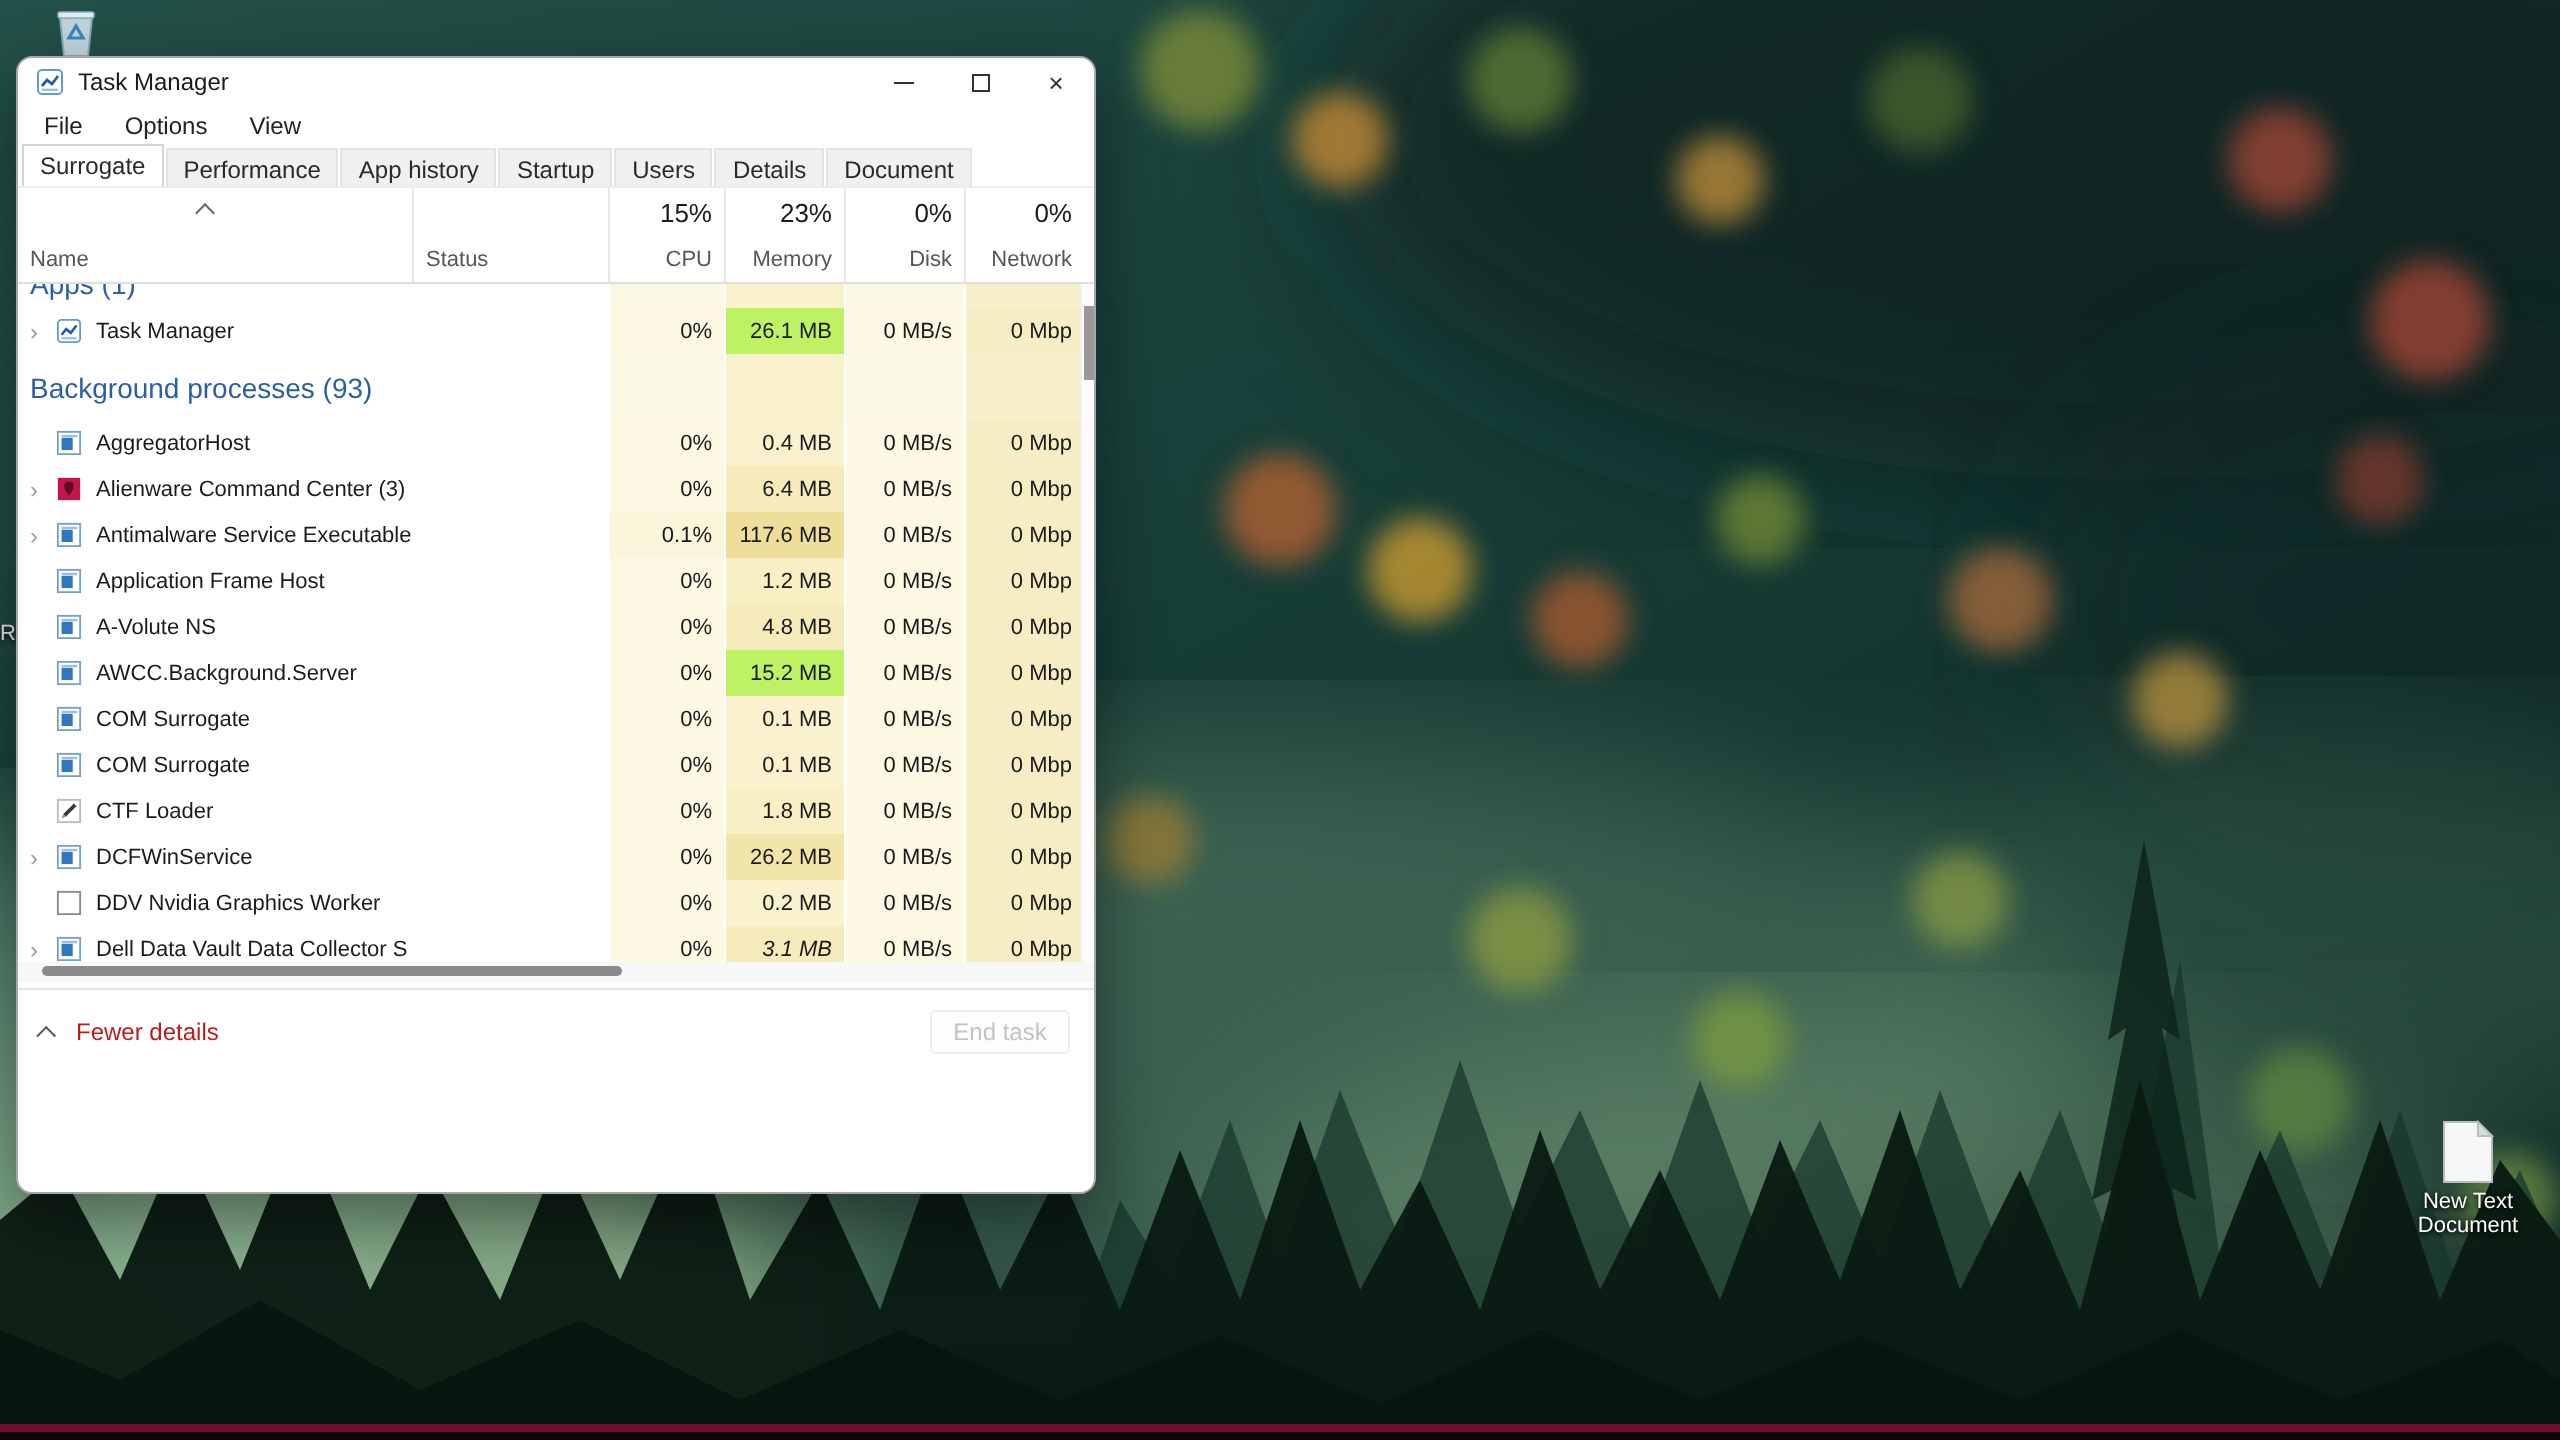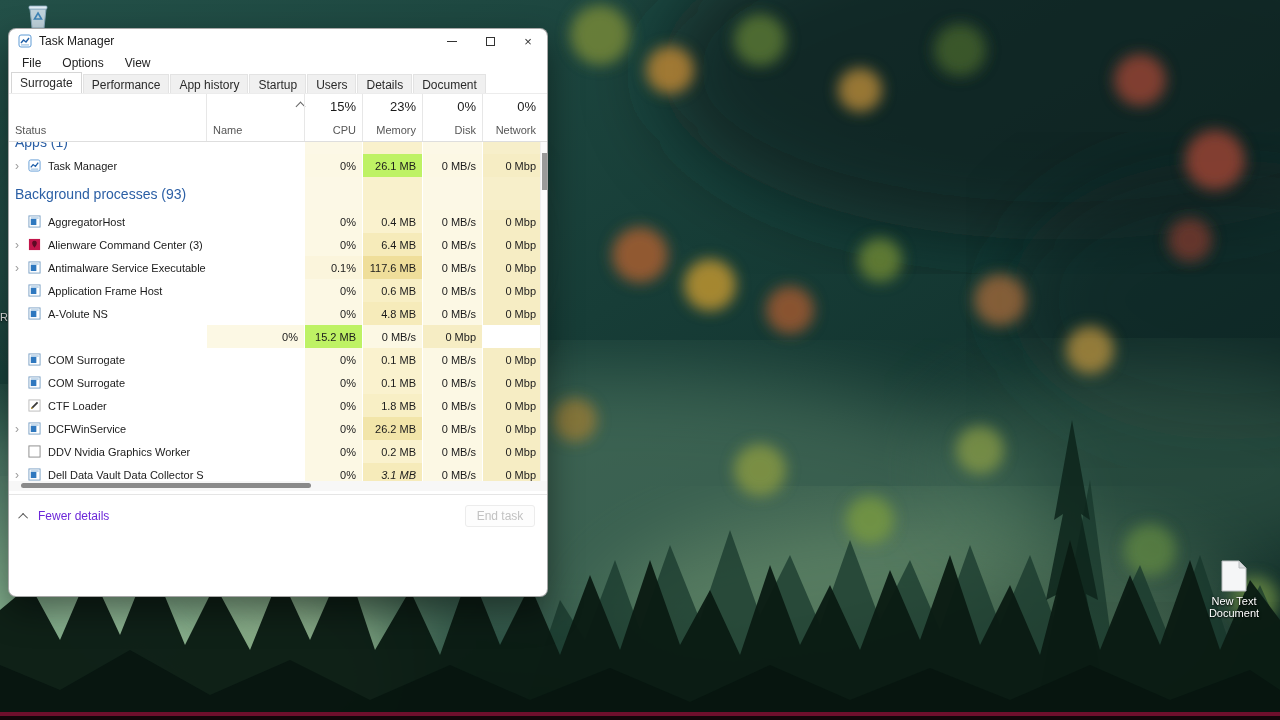--- a/index.html
+++ b/index.html
@@ -77,21 +77,21 @@
   
   .vscroll { position:absolute; right:0; top:0; width:7px; height:100%; background:#fbfbfb; border-left:1px solid #f0f0f0; }
   .vscroll .thumb { position:absolute; left:1px; width:5px; top:11px; height:37px; background:#9a9a9a; }
 
   
   .hscroll { height:10px; background:#f7f7f7; position:relative; }
   .hscroll .thumb { position:absolute; left:12px; top:2px; width:290px; height:5px; background:#8a8a8a; border-radius:3px; }
 
   
   .footer { height:43px; border-top:1px solid #e5e5e5; margin-top:3px; display:flex; align-items:center; padding:0 12px; }
-  .details-toggle { display:flex; align-items:center; gap:10px; color:#6d28d9; font-size:12px; cursor:default; }
+  .details-toggle { display:flex; align-items:center; gap:10px; color:#b91c1c; font-size:12px; cursor:default; }
   .chev-up { width:7px; height:7px; border-left:1.4px solid #555; border-top:1.4px solid #555;
              transform:rotate(45deg) translateY(2px); display:inline-block; }
   .end-task-btn { margin-left:auto; width:70px; height:22px; background:#fdfdfd; border:1px solid #ececec;
                   border-radius:3px; color:#c2c2c2; font-size:12px; font-family:"Liberation Sans",sans-serif; }
 </style>
 </head>
 <body>
 
 <div id="desktop">
 
@@ -213,25 +213,25 @@
     <span class="tab">Performance</span>
     <span class="tab">App history</span>
     <span class="tab">Startup</span>
     <span class="tab">Users</span>
     <span class="tab">Details</span>
     <span class="tab">Document</span>
   </div>
 
   <div class="col-header">
     <div class="col-cell">
-      <span class="hdr-label">Status</span>
-    </div>
-    <div class="col-cell">
       <span class="sort-caret"></span>
       <span class="hdr-label">Name</span>
+    </div>
+    <div class="col-cell">
+      <span class="hdr-label">Status</span>
     </div>
     <div class="col-cell">
       <span class="hdr-pct">15%</span>
       <span class="hdr-label rt">CPU</span>
     </div>
     <div class="col-cell">
       <span class="hdr-pct">23%</span>
       <span class="hdr-label rt">Memory</span>
     </div>
     <div class="col-cell">
@@ -343,21 +343,21 @@
               <svg viewBox="0 0 14 14">
                 <rect x="1" y="1" width="12" height="12" fill="#fff" stroke="#7aa0c4"></rect>
                 <rect x="3" y="4.2" width="6" height="6.6" fill="#2f78bf"></rect>
                 <rect x="3" y="2.6" width="8.5" height="1.3" fill="#9cc0e0"></rect>
               </svg>
             </span>
             <span>Application Frame Host</span>
           </div>
           <div class="status-cell"></div>
           <div class="val-cell" style="background: rgb(252, 248, 228);">0%</div>
-          <div class="val-cell" style="background: rgb(248, 239, 197);">0.6 MB</div>
+          <div class="val-cell" style="background: rgb(248, 239, 197);">1.2 MB</div>
           <div class="val-cell" style="background: rgb(252, 248, 228);">0 MB/s</div>
           <div class="val-cell" style="background: rgb(246, 237, 196);">0 Mbp</div>
         </div>
         <div class="proc-row">
           <div class="name-cell">
             <span class="expander hidden">›</span>
             <span class="p-icon">
               <svg viewBox="0 0 14 14">
                 <rect x="1" y="1" width="12" height="12" fill="#fff" stroke="#7aa0c4"></rect>
                 <rect x="3" y="4.2" width="6" height="6.6" fill="#2f78bf"></rect>
@@ -366,20 +366,31 @@
             </span>
             <span>A-Volute NS</span>
           </div>
           <div class="status-cell"></div>
           <div class="val-cell" style="background: rgb(252, 248, 228);">0%</div>
           <div class="val-cell" style="background: rgb(246, 235, 186);">4.8 MB</div>
           <div class="val-cell" style="background: rgb(252, 248, 228);">0 MB/s</div>
           <div class="val-cell" style="background: rgb(246, 237, 196);">0 Mbp</div>
         </div>
         <div class="proc-row">
+          <div class="name-cell">
+            <span class="expander hidden">›</span>
+            <span class="p-icon">
+              <svg viewBox="0 0 14 14">
+                <rect x="1" y="1" width="12" height="12" fill="#fff" stroke="#7aa0c4"></rect>
+                <rect x="3" y="4.2" width="6" height="6.6" fill="#2f78bf"></rect>
+                <rect x="3" y="2.6" width="8.5" height="1.3" fill="#9cc0e0"></rect>
+              </svg>
+            </span>
+            <span>AWCC.Background.Server</span>
+          </div>
           <div class="status-cell"></div>
           <div class="val-cell" style="background: rgb(252, 248, 228);">0%</div>
           <div class="val-cell" style="background: #bef264;">15.2 MB</div>
           <div class="val-cell" style="background: rgb(252, 248, 228);">0 MB/s</div>
           <div class="val-cell" style="background: rgb(246, 237, 196);">0 Mbp</div>
         </div>
         <div class="proc-row">
           <div class="name-cell">
             <span class="expander hidden">›</span>
             <span class="p-icon">

